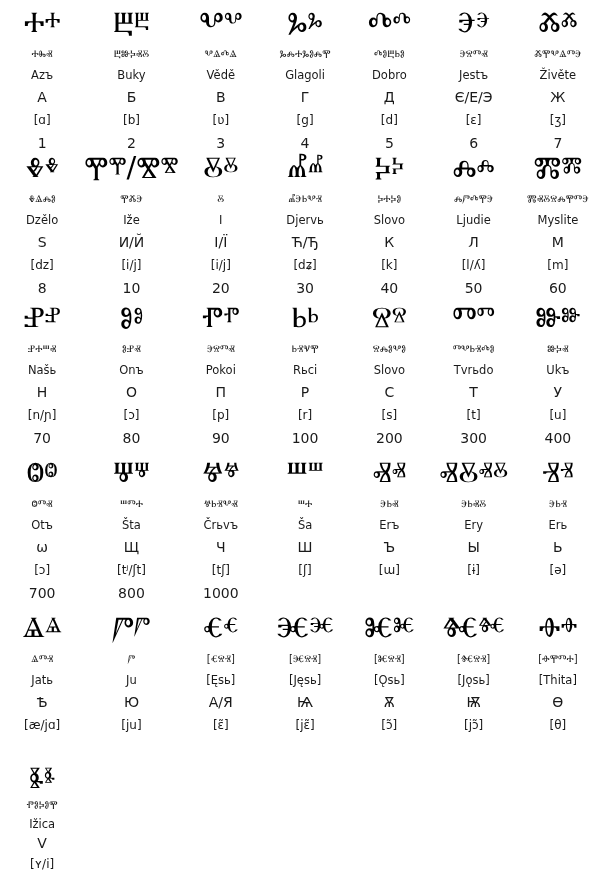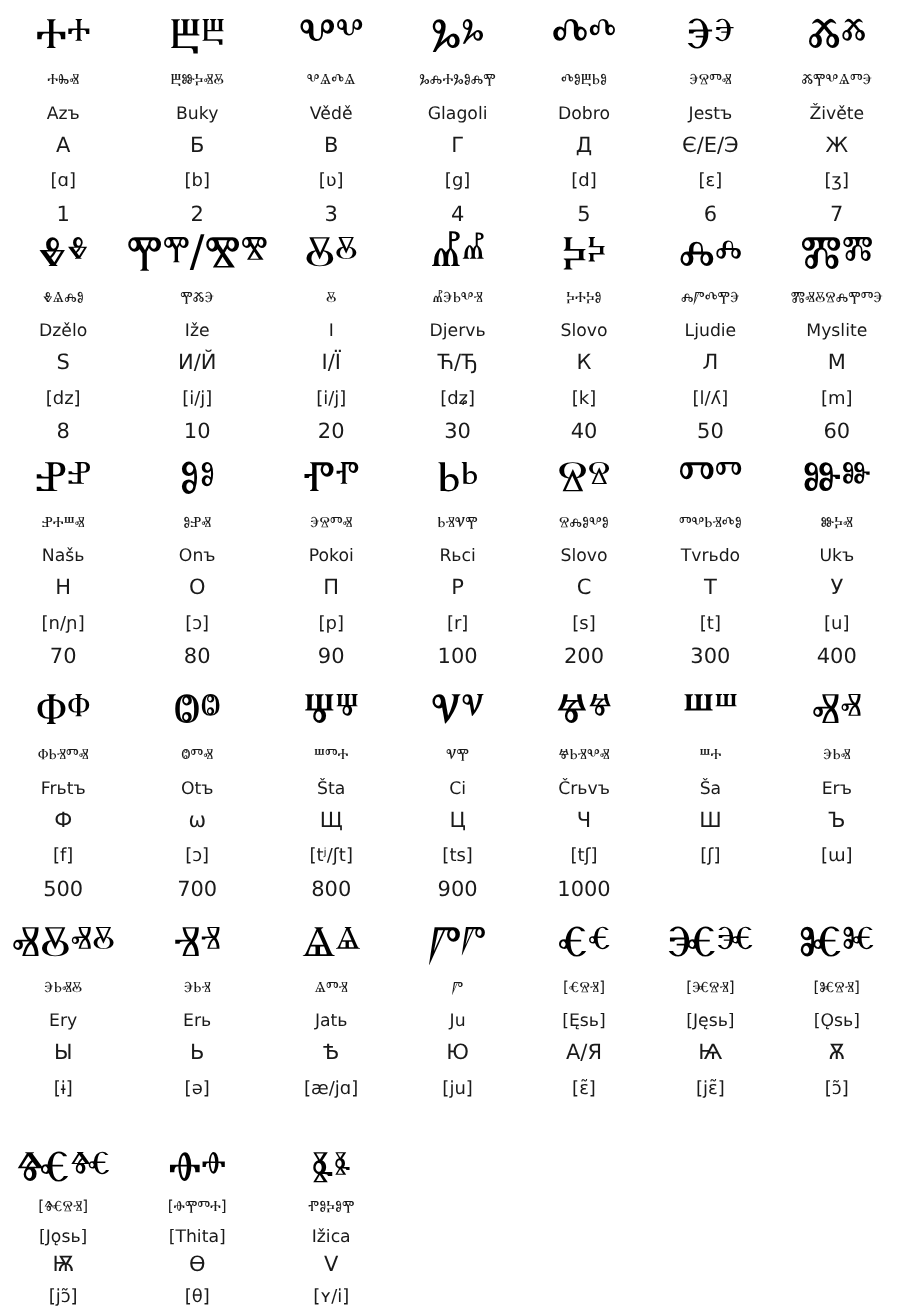--- a/index.html
+++ b/index.html
@@ -196,52 +196,36 @@
     </div>
     <div class="cell">
       <span class="glyph">Ⱆⱆ</span>
       <span class="spelling">ⰖⰍⰟ</span>
       <span class="lname">Ukъ</span>
       <span class="cyr">У</span>
       <span class="ipa">[u]</span>
       <span class="num">400</span>
     </div>
     <div class="cell">
-      <span class="glyph">Ⱇⱇ</span>
-      <span class="spelling">ⰗⰓⰠⰕⰟ</span>
-      <span class="lname">Frьtъ</span>
-      <span class="cyr">Ф</span>
-      <span class="ipa">[f]</span>
-      <span class="num">500</span>
-    </div>
-    <div class="cell">
       <span class="glyph">Ⱉⱉ</span>
       <span class="spelling">ⰙⰕⰟ</span>
       <span class="lname">Otъ</span>
       <span class="cyr">ω</span>
       <span class="ipa">[ɔ]</span>
       <span class="num">700</span>
     </div>
     <div class="cell">
       <span class="glyph">Ⱋⱋ</span>
       <span class="spelling">ⰞⰕⰀ</span>
       <span class="lname">Šta</span>
       <span class="cyr">Щ</span>
       <span class="ipa">[tʲ/ʃt]</span>
       <span class="num">800</span>
     </div>
     <div class="cell">
-      <span class="glyph">Ⱌⱌ</span>
-      <span class="spelling">ⰜⰉ</span>
-      <span class="lname">Ci</span>
-      <span class="cyr">Ц</span>
-      <span class="ipa">[ts]</span>
-      <span class="num">900</span>
-    </div>
-    <div class="cell">
       <span class="glyph">Ⱍⱍ</span>
       <span class="spelling">ⰝⰓⰠⰂⰟ</span>
       <span class="lname">Črьvъ</span>
       <span class="cyr">Ч</span>
       <span class="ipa">[tʃ]</span>
       <span class="num">1000</span>
     </div>
     <div class="cell">
       <span class="glyph">Ⱎⱎ</span>
       <span class="spelling">ⰞⰀ</span>

